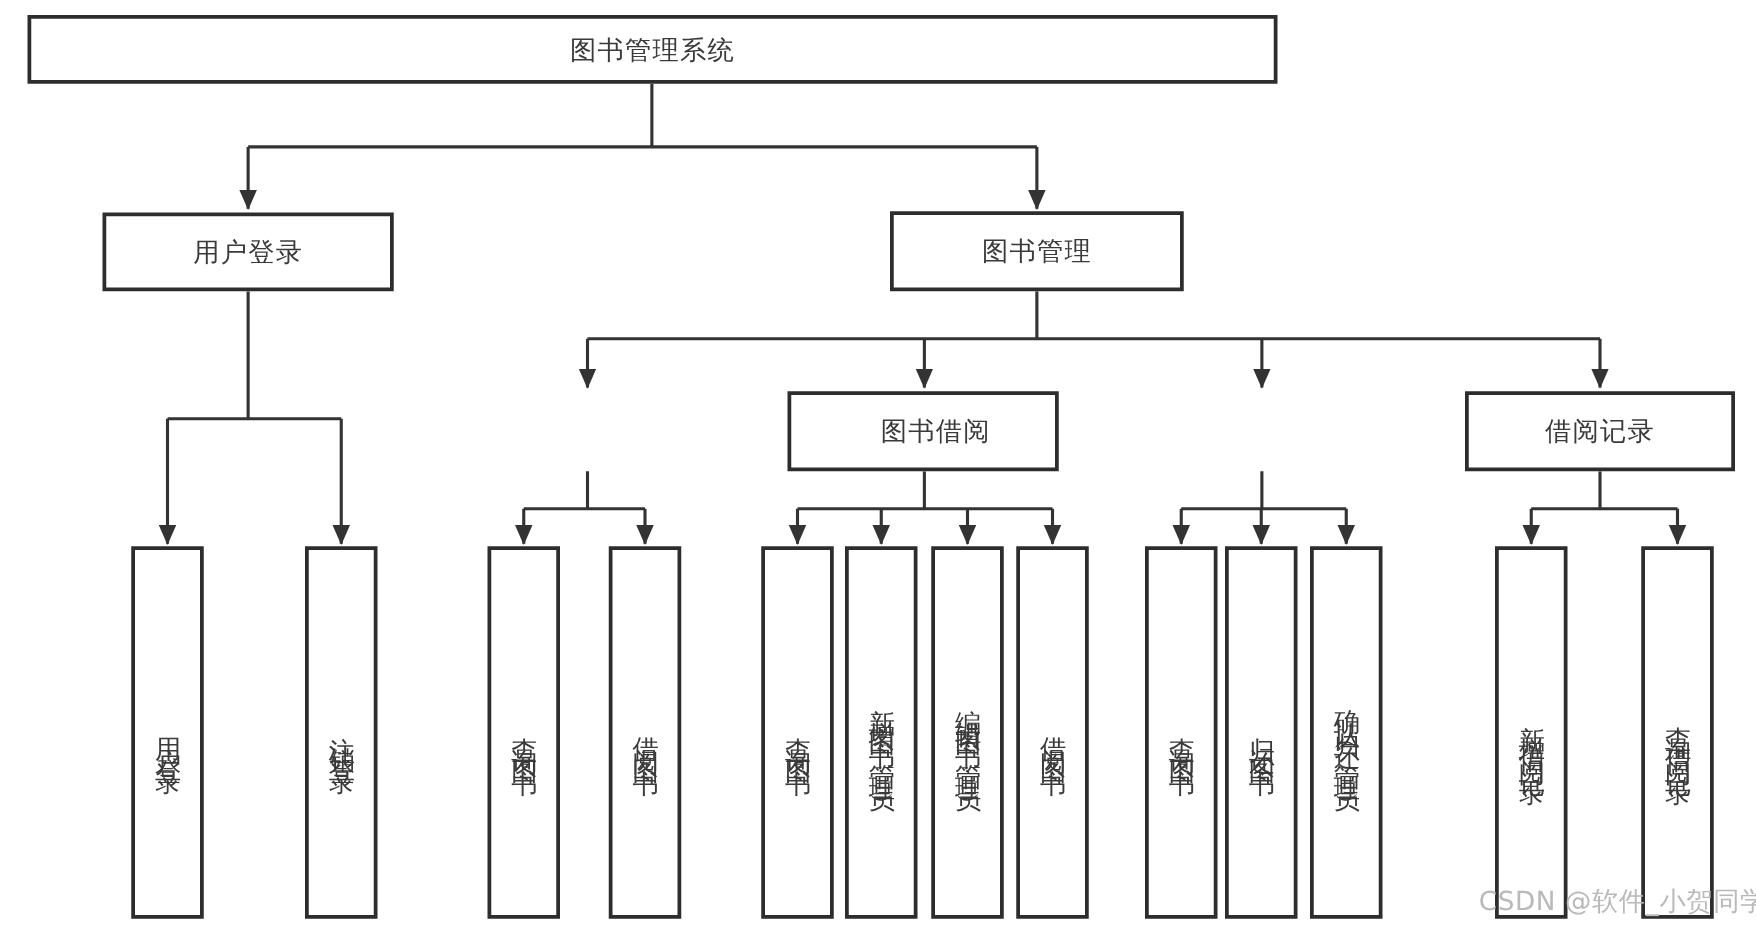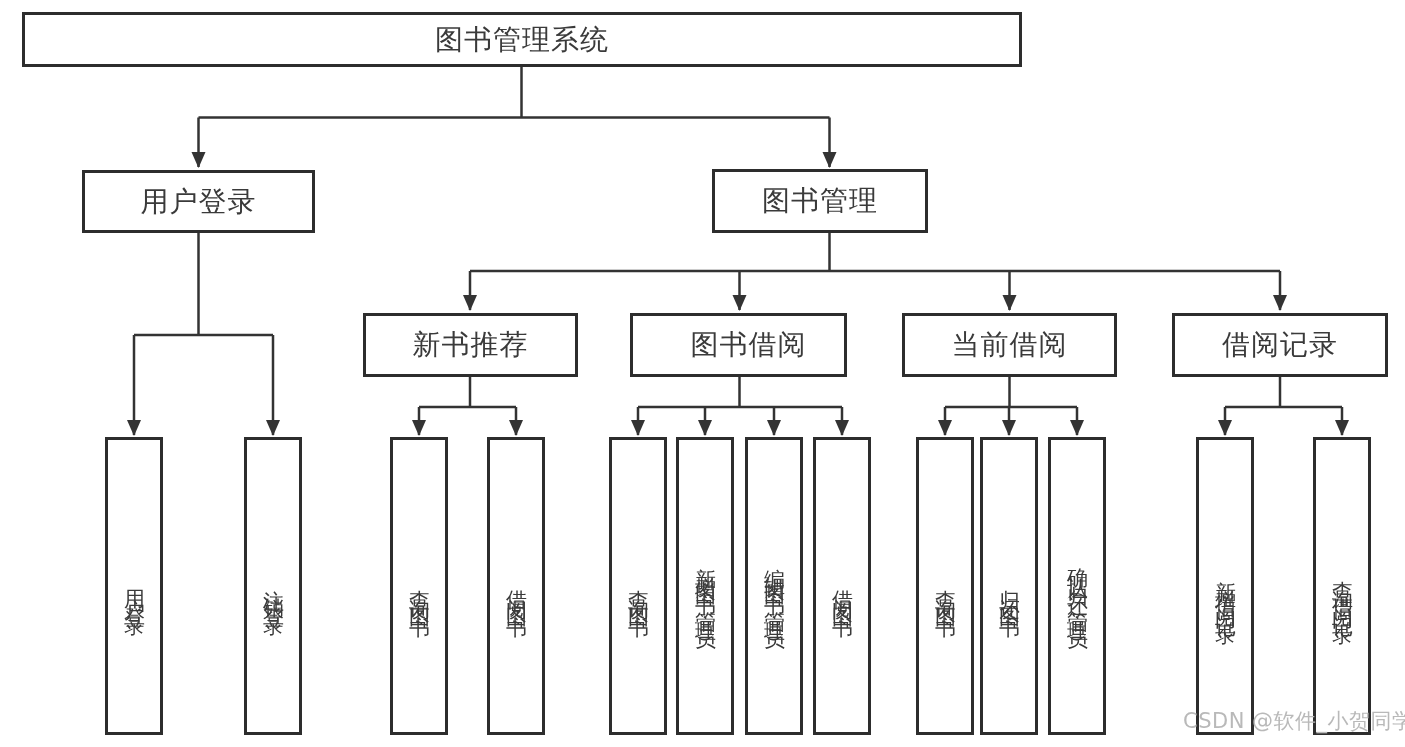--- a/index.html
+++ b/index.html
@@ -5,21 +5,21 @@
   html,body { margin:0; padding:0; background:#ffffff; }
   .stage {
     position:relative; width:1405px; height:747px; background:#ffffff;
     font-family:"DejaVu Sans","Liberation Sans",sans-serif; overflow:hidden;
   }
   .connectors { position:absolute; left:0; top:0; z-index:1; }
   .hbox {
     position:absolute; z-index:2; box-sizing:border-box;
     border:3px solid #2d2d2d; background:#ffffff;
     display:flex; align-items:center; justify-content:center;
-    font-size:28px; color:#3a3a3a; letter-spacing:1px; white-space:nowrap;
+    font-size:21px; color:#3a3a3a; letter-spacing:1px; white-space:nowrap;
   }
   .vbox {
     position:absolute; z-index:2; box-sizing:border-box;
     border:3px solid #2d2d2d; background:#ffffff;
     display:flex; align-items:center; justify-content:center;
     writing-mode:vertical-rl; text-orientation:mixed;
     font-size:21px; color:#3a3a3a; line-height:1;
   }
   .vbox span { letter-spacing:0.42em; margin-inline-end:-0.42em; }
   .watermark {
@@ -78,25 +78,23 @@
       <path d="M1280,377 V407"></path>
       <path d="M1225,407 H1342"></path>
       <path d="M1225,407 V435" marker-end="url(#arrow)"></path>
       <path d="M1342,407 V435" marker-end="url(#arrow)"></path>
     </g>
   </svg>
 
   <div class="hbox" style="left:22px; top:12px; width:1000px; height:55px;">图书管理系统</div>
 
   <div class="hbox" style="left:82px; top:170px; width:233px; height:63px;">用户登录</div>
-  <div class="hbox" style="left:712px; top:169px; width:216px; height:64px;">图书管理</div>
+  <div class="hbox" style="left:712px; top:169px; width:235px; height:64px;">图书管理</div>
 
-  <div class="hbox" style="left:363px; top:313px; width:215px; height:64px;">新书推荐</div>
   <div class="hbox" style="left:630px; top:313px; width:217px; height:64px;padding-left:20px;">图书借阅</div>
-  <div class="hbox" style="left:902px; top:313px; width:215px; height:64px;">当前借阅</div>
   <div class="hbox" style="left:1172px; top:313px; width:216px; height:64px;">借阅记录</div>
 
   <div class="vbox" style="left:105px; top:437px; width:58px; height:298px;">
     <span>用户登录</span>
   </div>
   <div class="vbox" style="left:244px; top:437px; width:58px; height:298px;">
     <span>注销登录</span>
   </div>
 
   <div class="vbox" style="left:390px; top:437px; width:58px; height:298px;">

